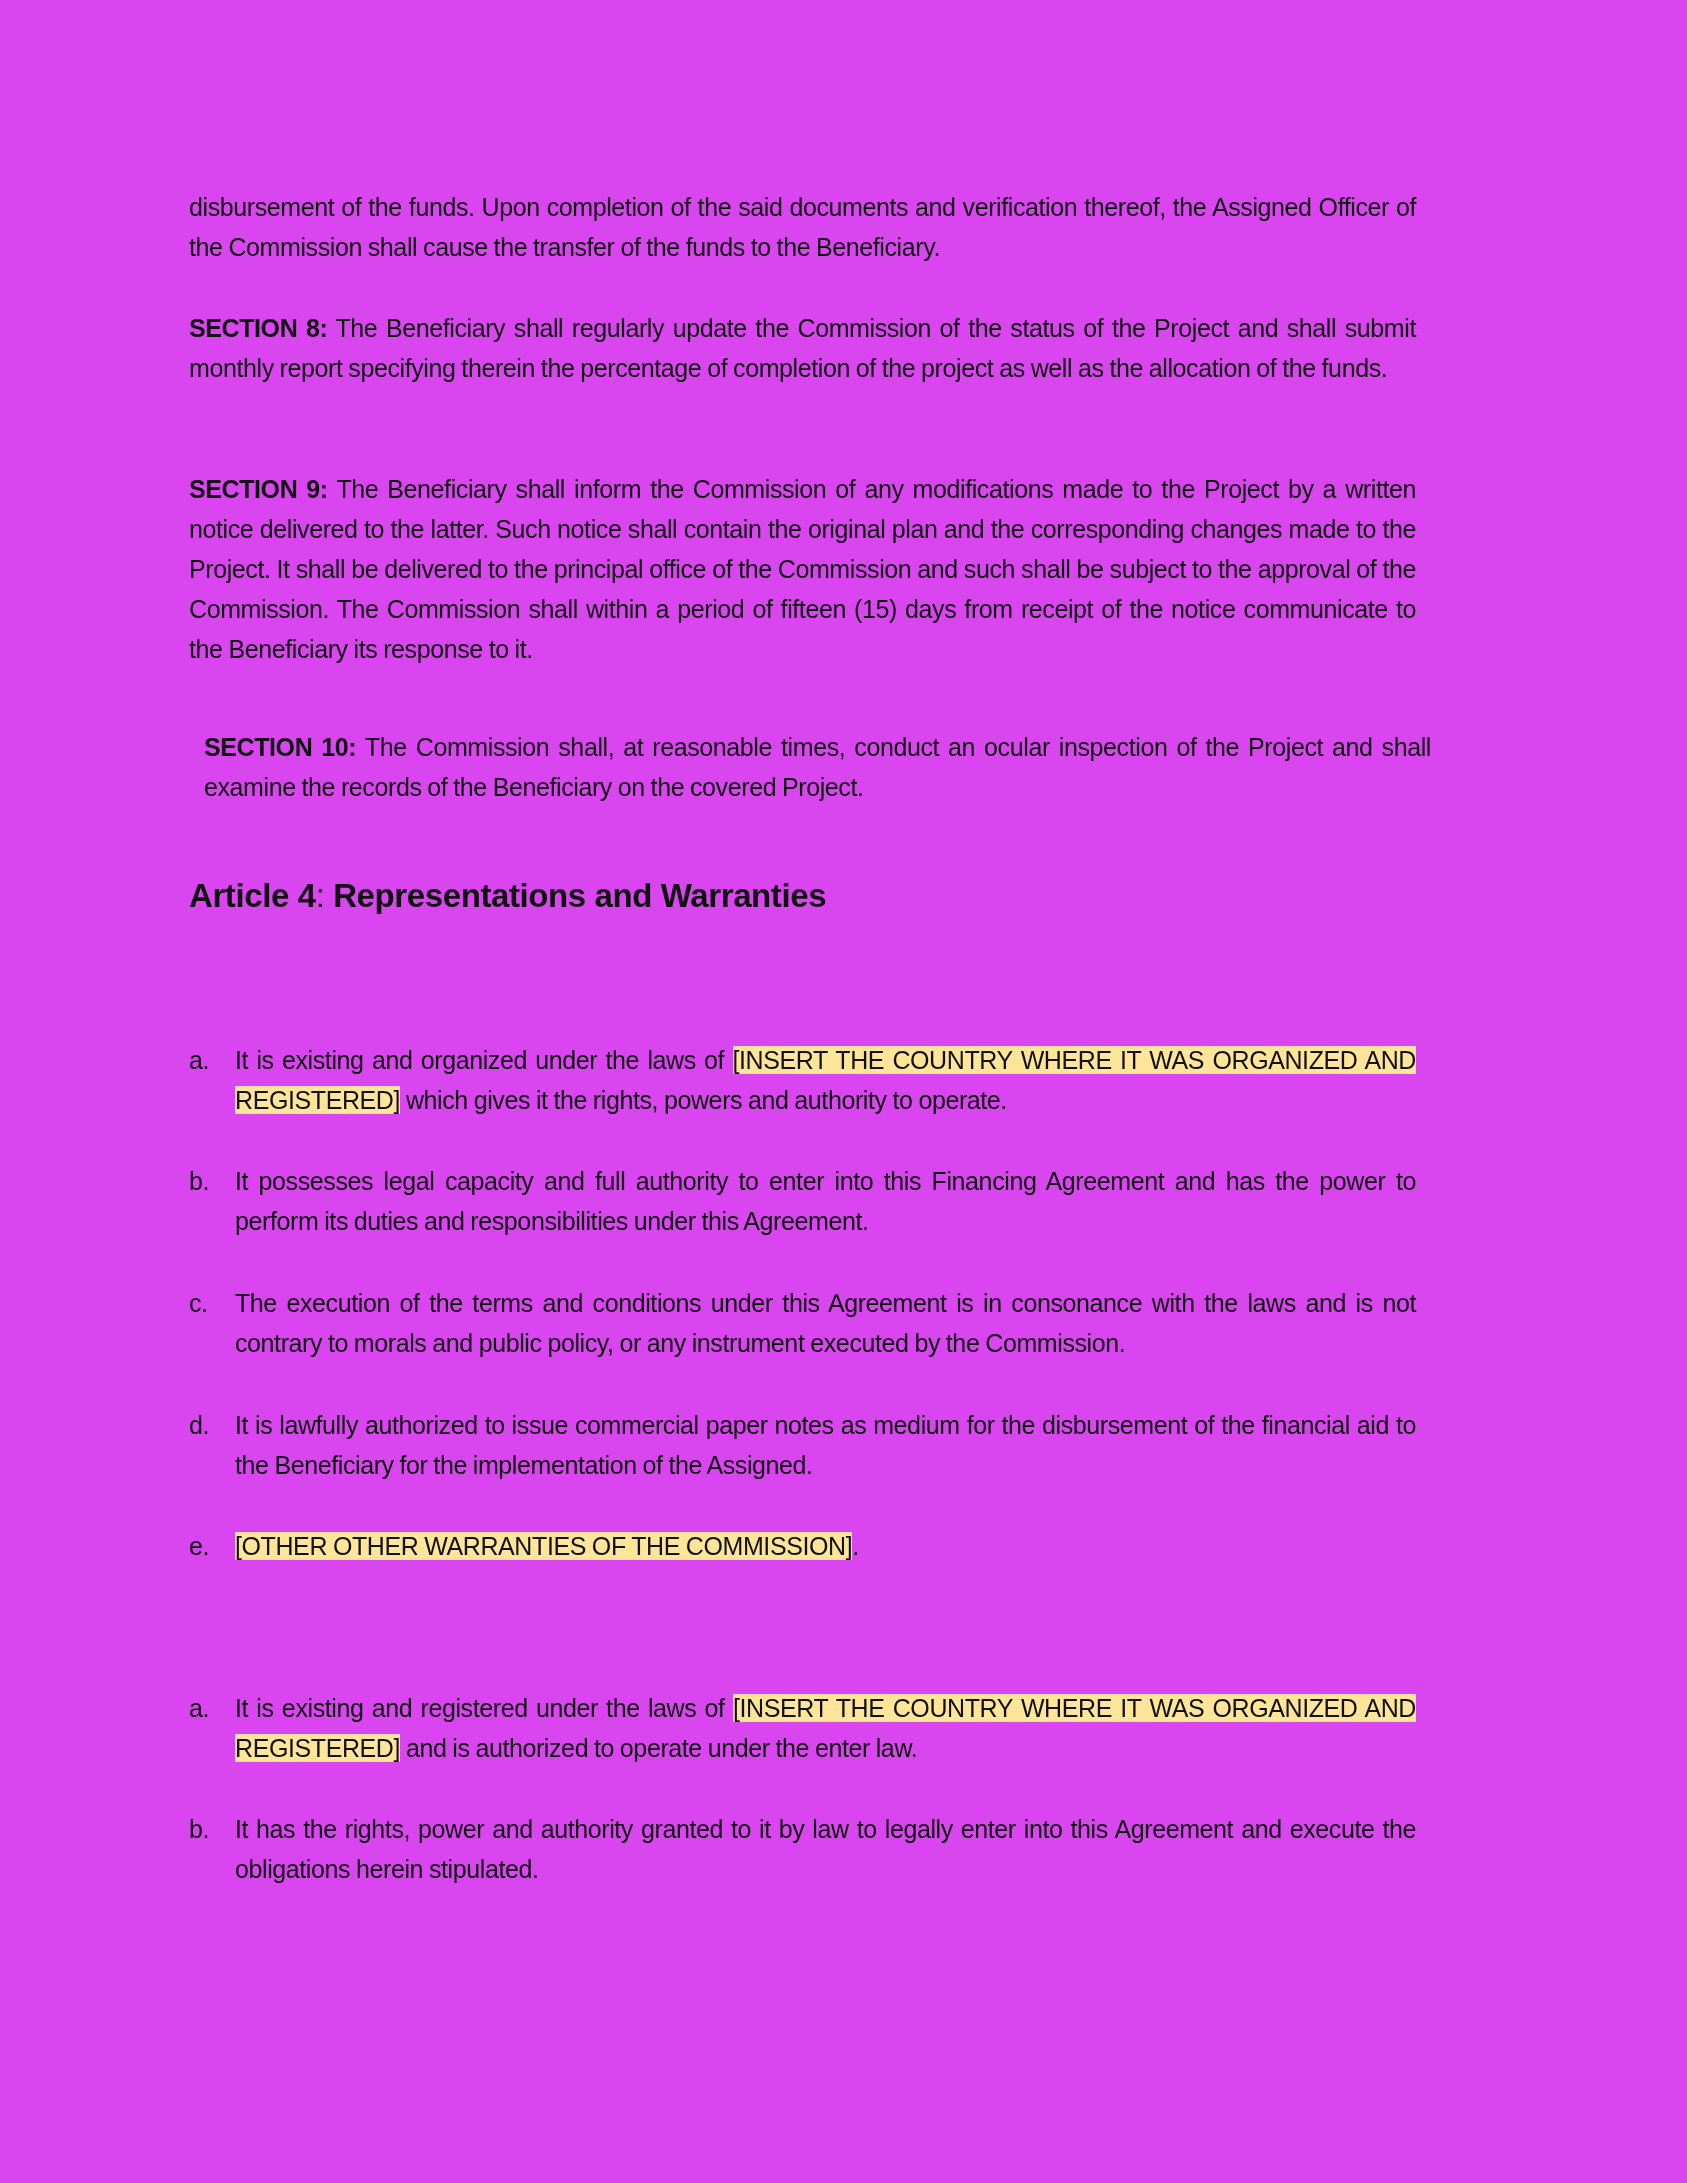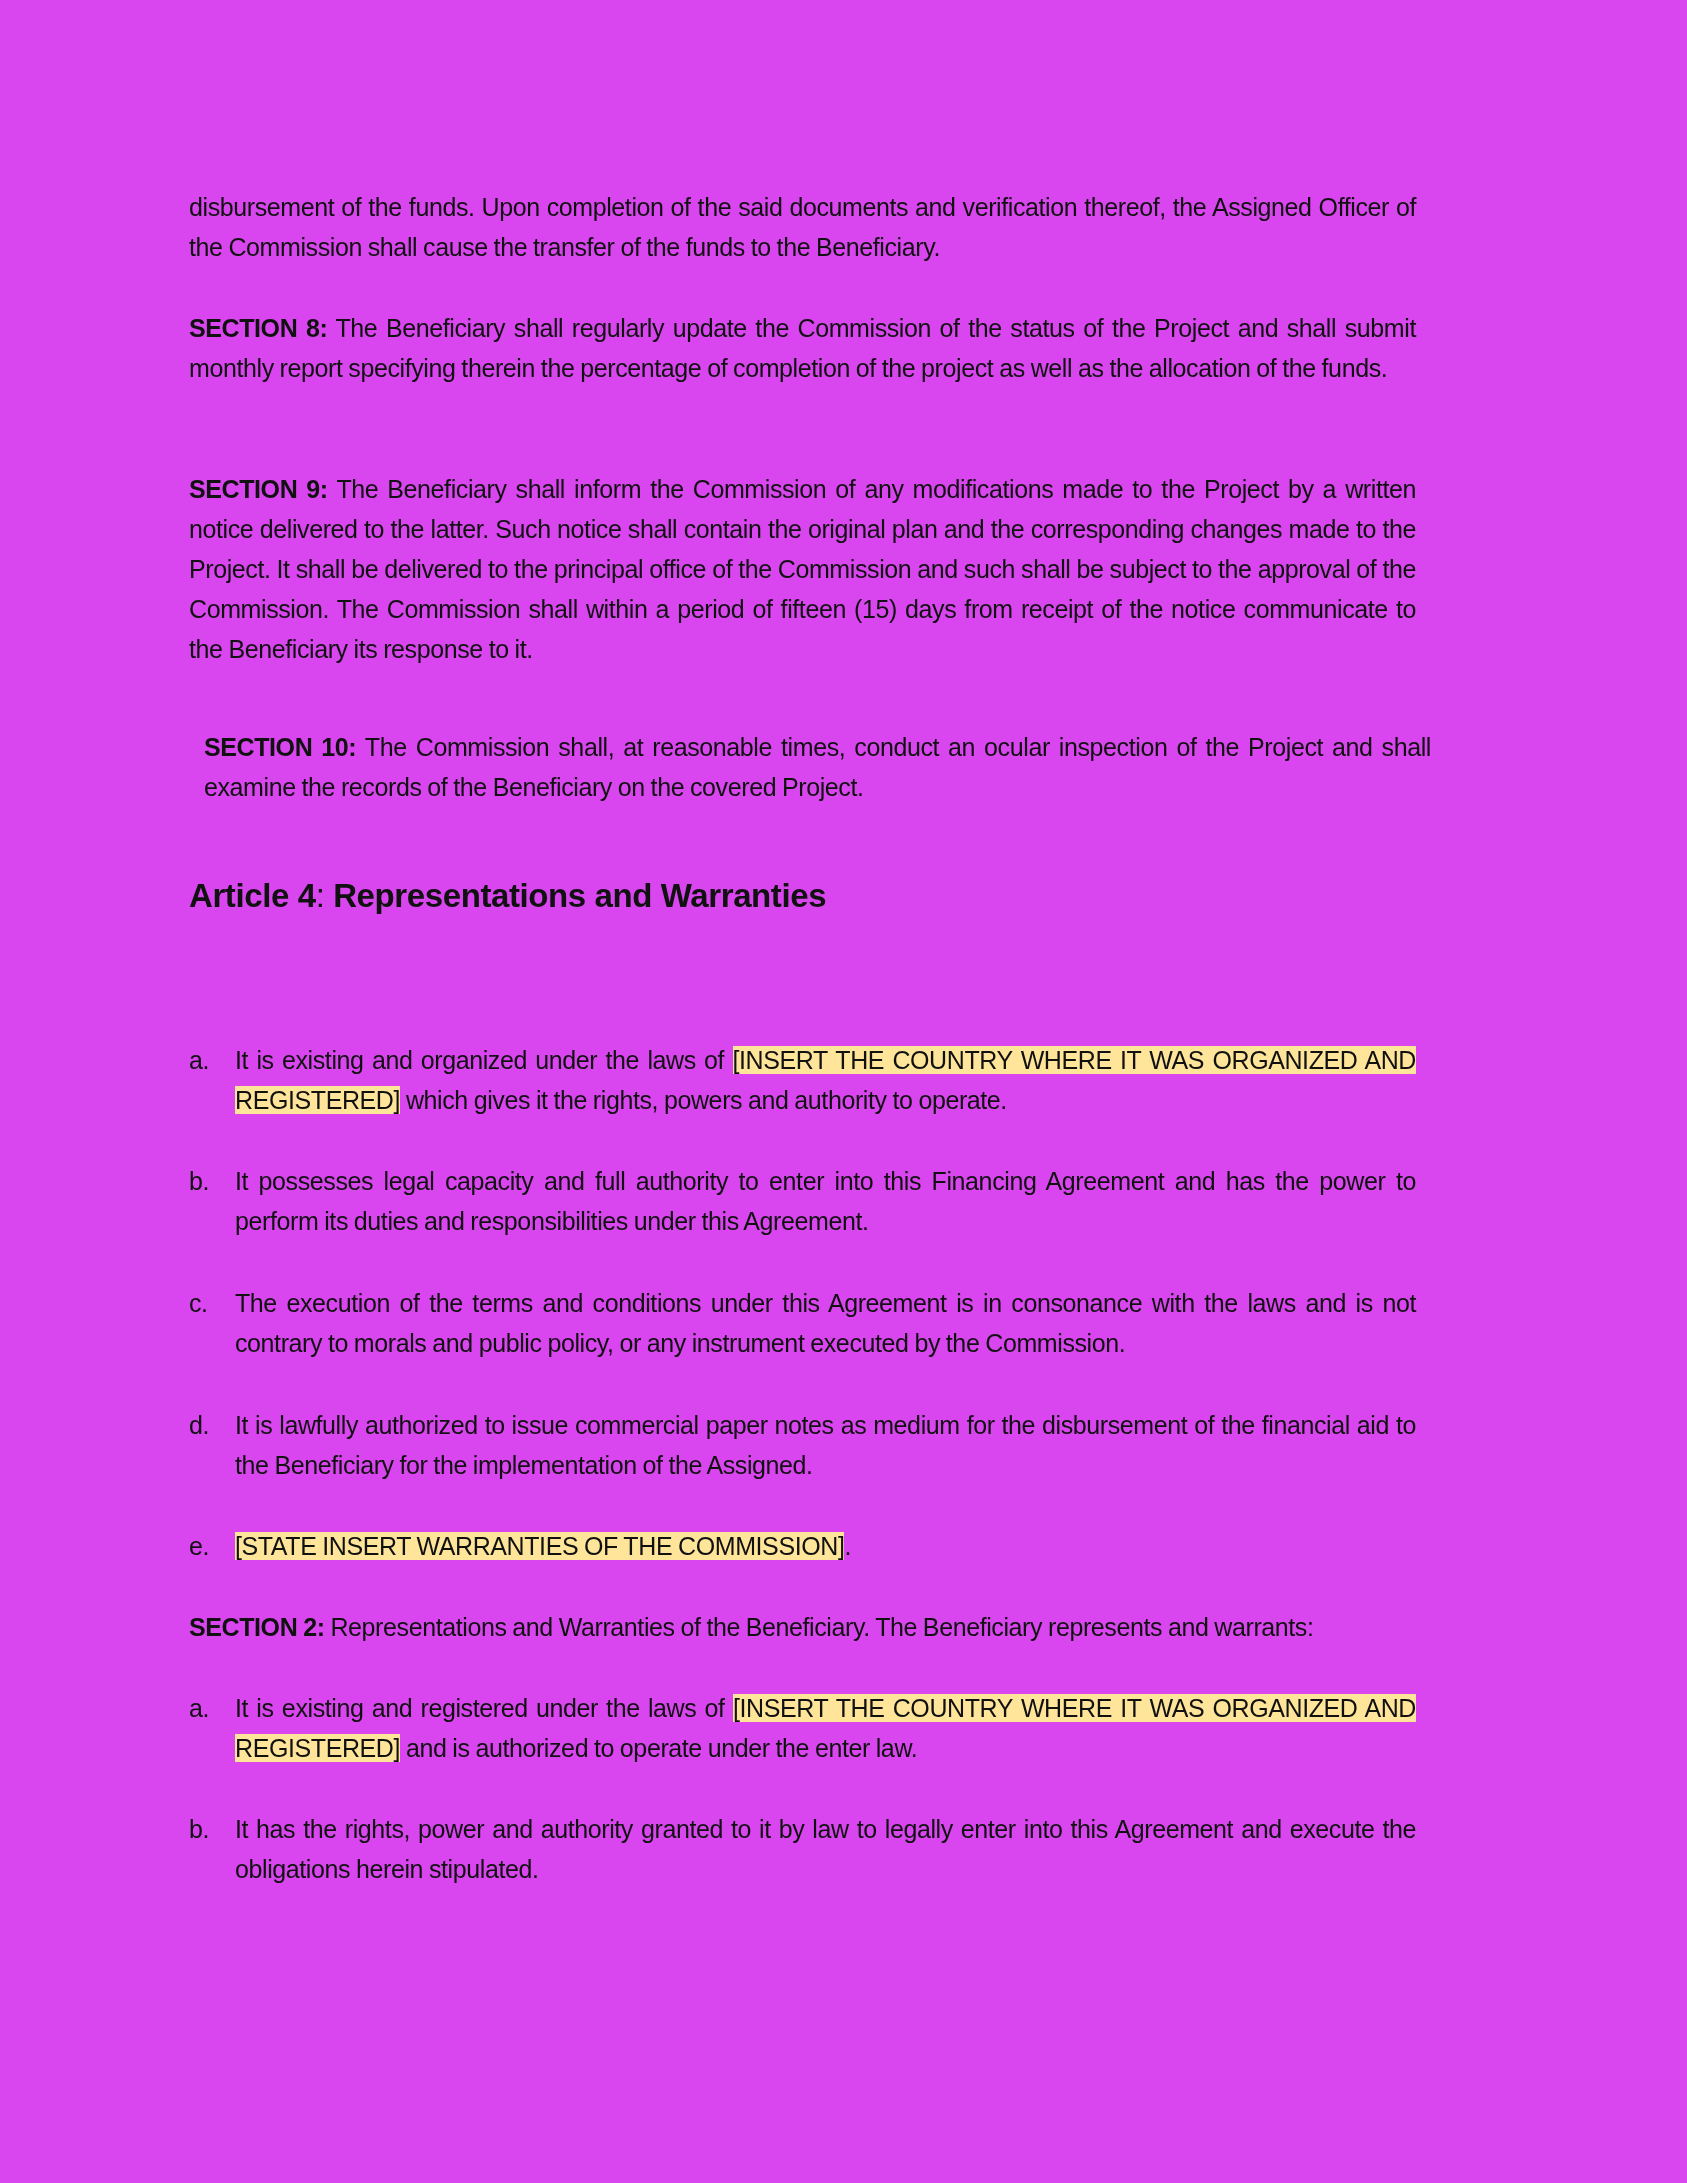--- a/index.html
+++ b/index.html
@@ -48,24 +48,23 @@
     <div class="body">The execution of the terms and conditions under this Agreement is in consonance with the laws and is not contrary to morals and public policy, or any instrument executed by the Commission.</div>
   </div>
 
   <div class="li" style="top:1405px;">
     <span class="marker">d.</span>
     <div class="body">It is lawfully authorized to issue commercial paper notes as medium for the disbursement of the financial aid to the Beneficiary for the implementation of the Assigned.</div>
   </div>
 
   <div class="li" style="top:1526px;">
     <span class="marker">e.</span>
-    <div class="body" style="text-align:left;"><span class="hl">[STATE INSERT WARRANTIES OF THE COMMISSION]</span><span>.</span></div>
+    <div class="body" style="text-align:left;"><span class="hl">[OTHER OTHER WARRANTIES OF THE COMMISSION]</span><span>.</span></div>
   </div>
 
-  <p class="para" style="top:1607px;margin:0;"><b>SECTION 2:</b><span> Representations and Warranties of the Beneficiary. The Beneficiary represents and warrants:</span></p>
 
   <div class="li" style="top:1688px;">
     <span class="marker">a.</span>
     <div class="body"><span>It is existing and registered under the laws of </span><span class="hl">[INSERT THE COUNTRY WHERE IT WAS ORGANIZED AND REGISTERED]</span><span> and is authorized to operate under the enter law.</span></div>
   </div>
 
   <div class="li" style="top:1809px;">
     <span class="marker">b.</span>
     <div class="body">It has the rights, power and authority granted to it by law to legally enter into this Agreement and execute the obligations herein stipulated.</div>
   </div>

